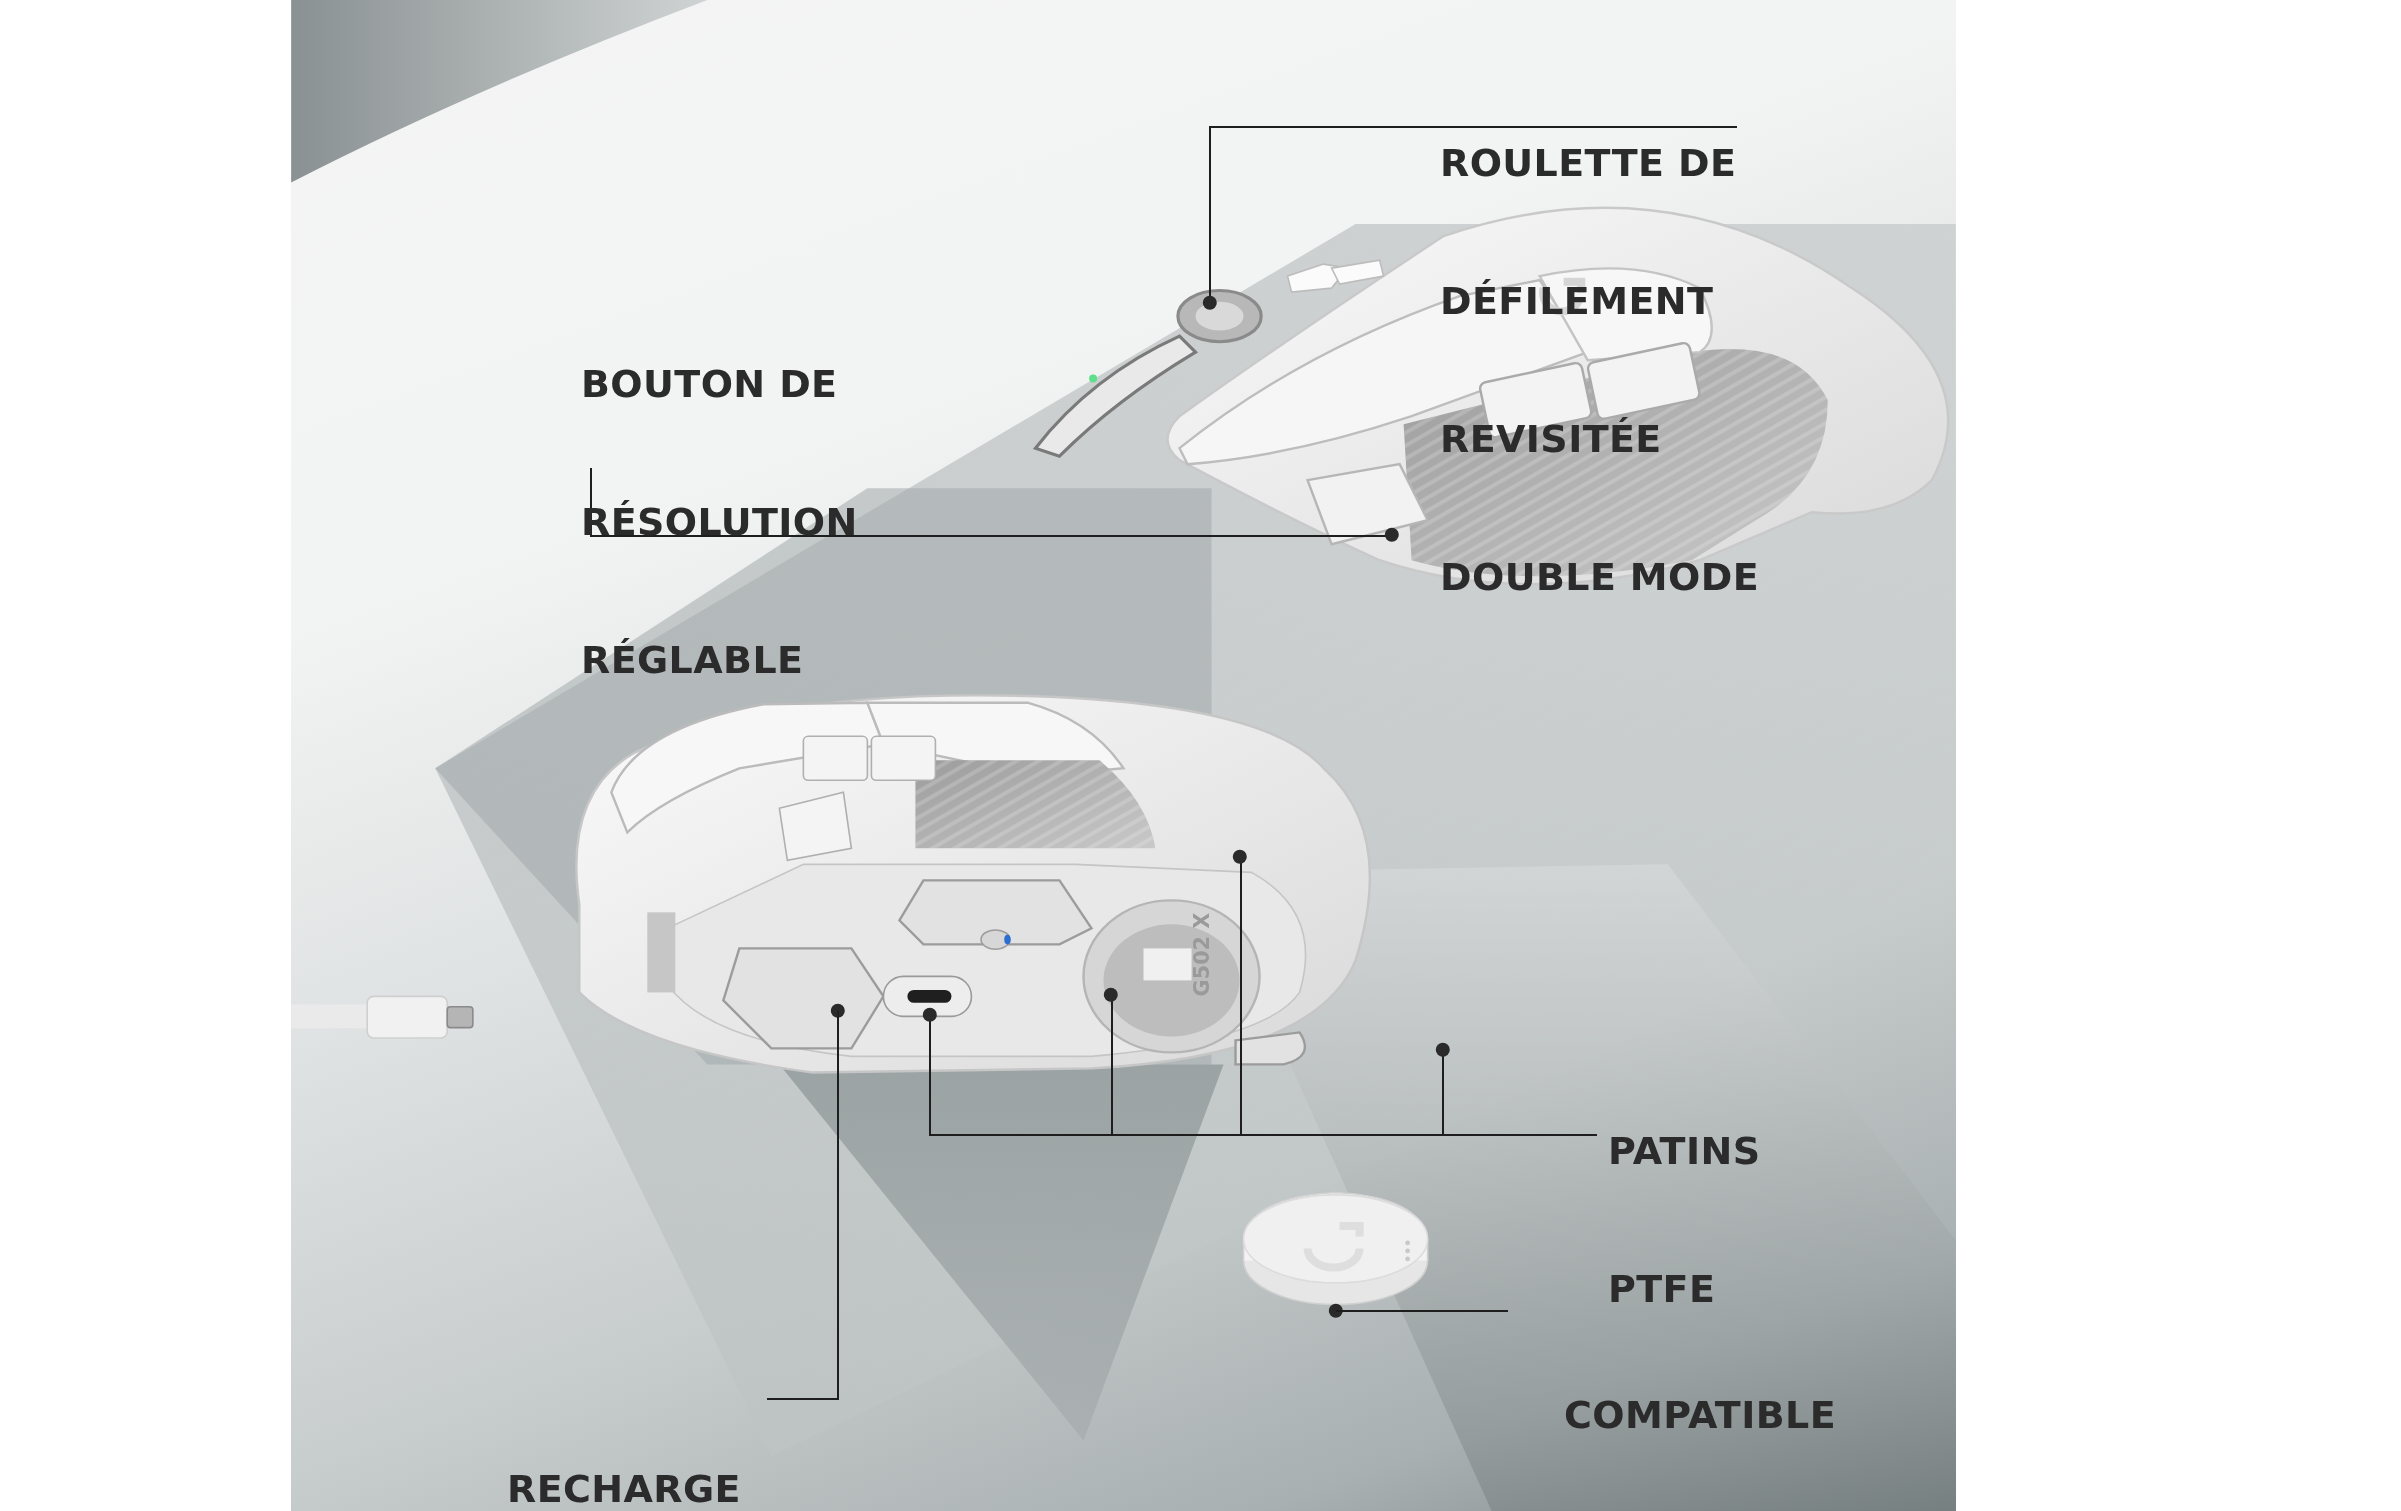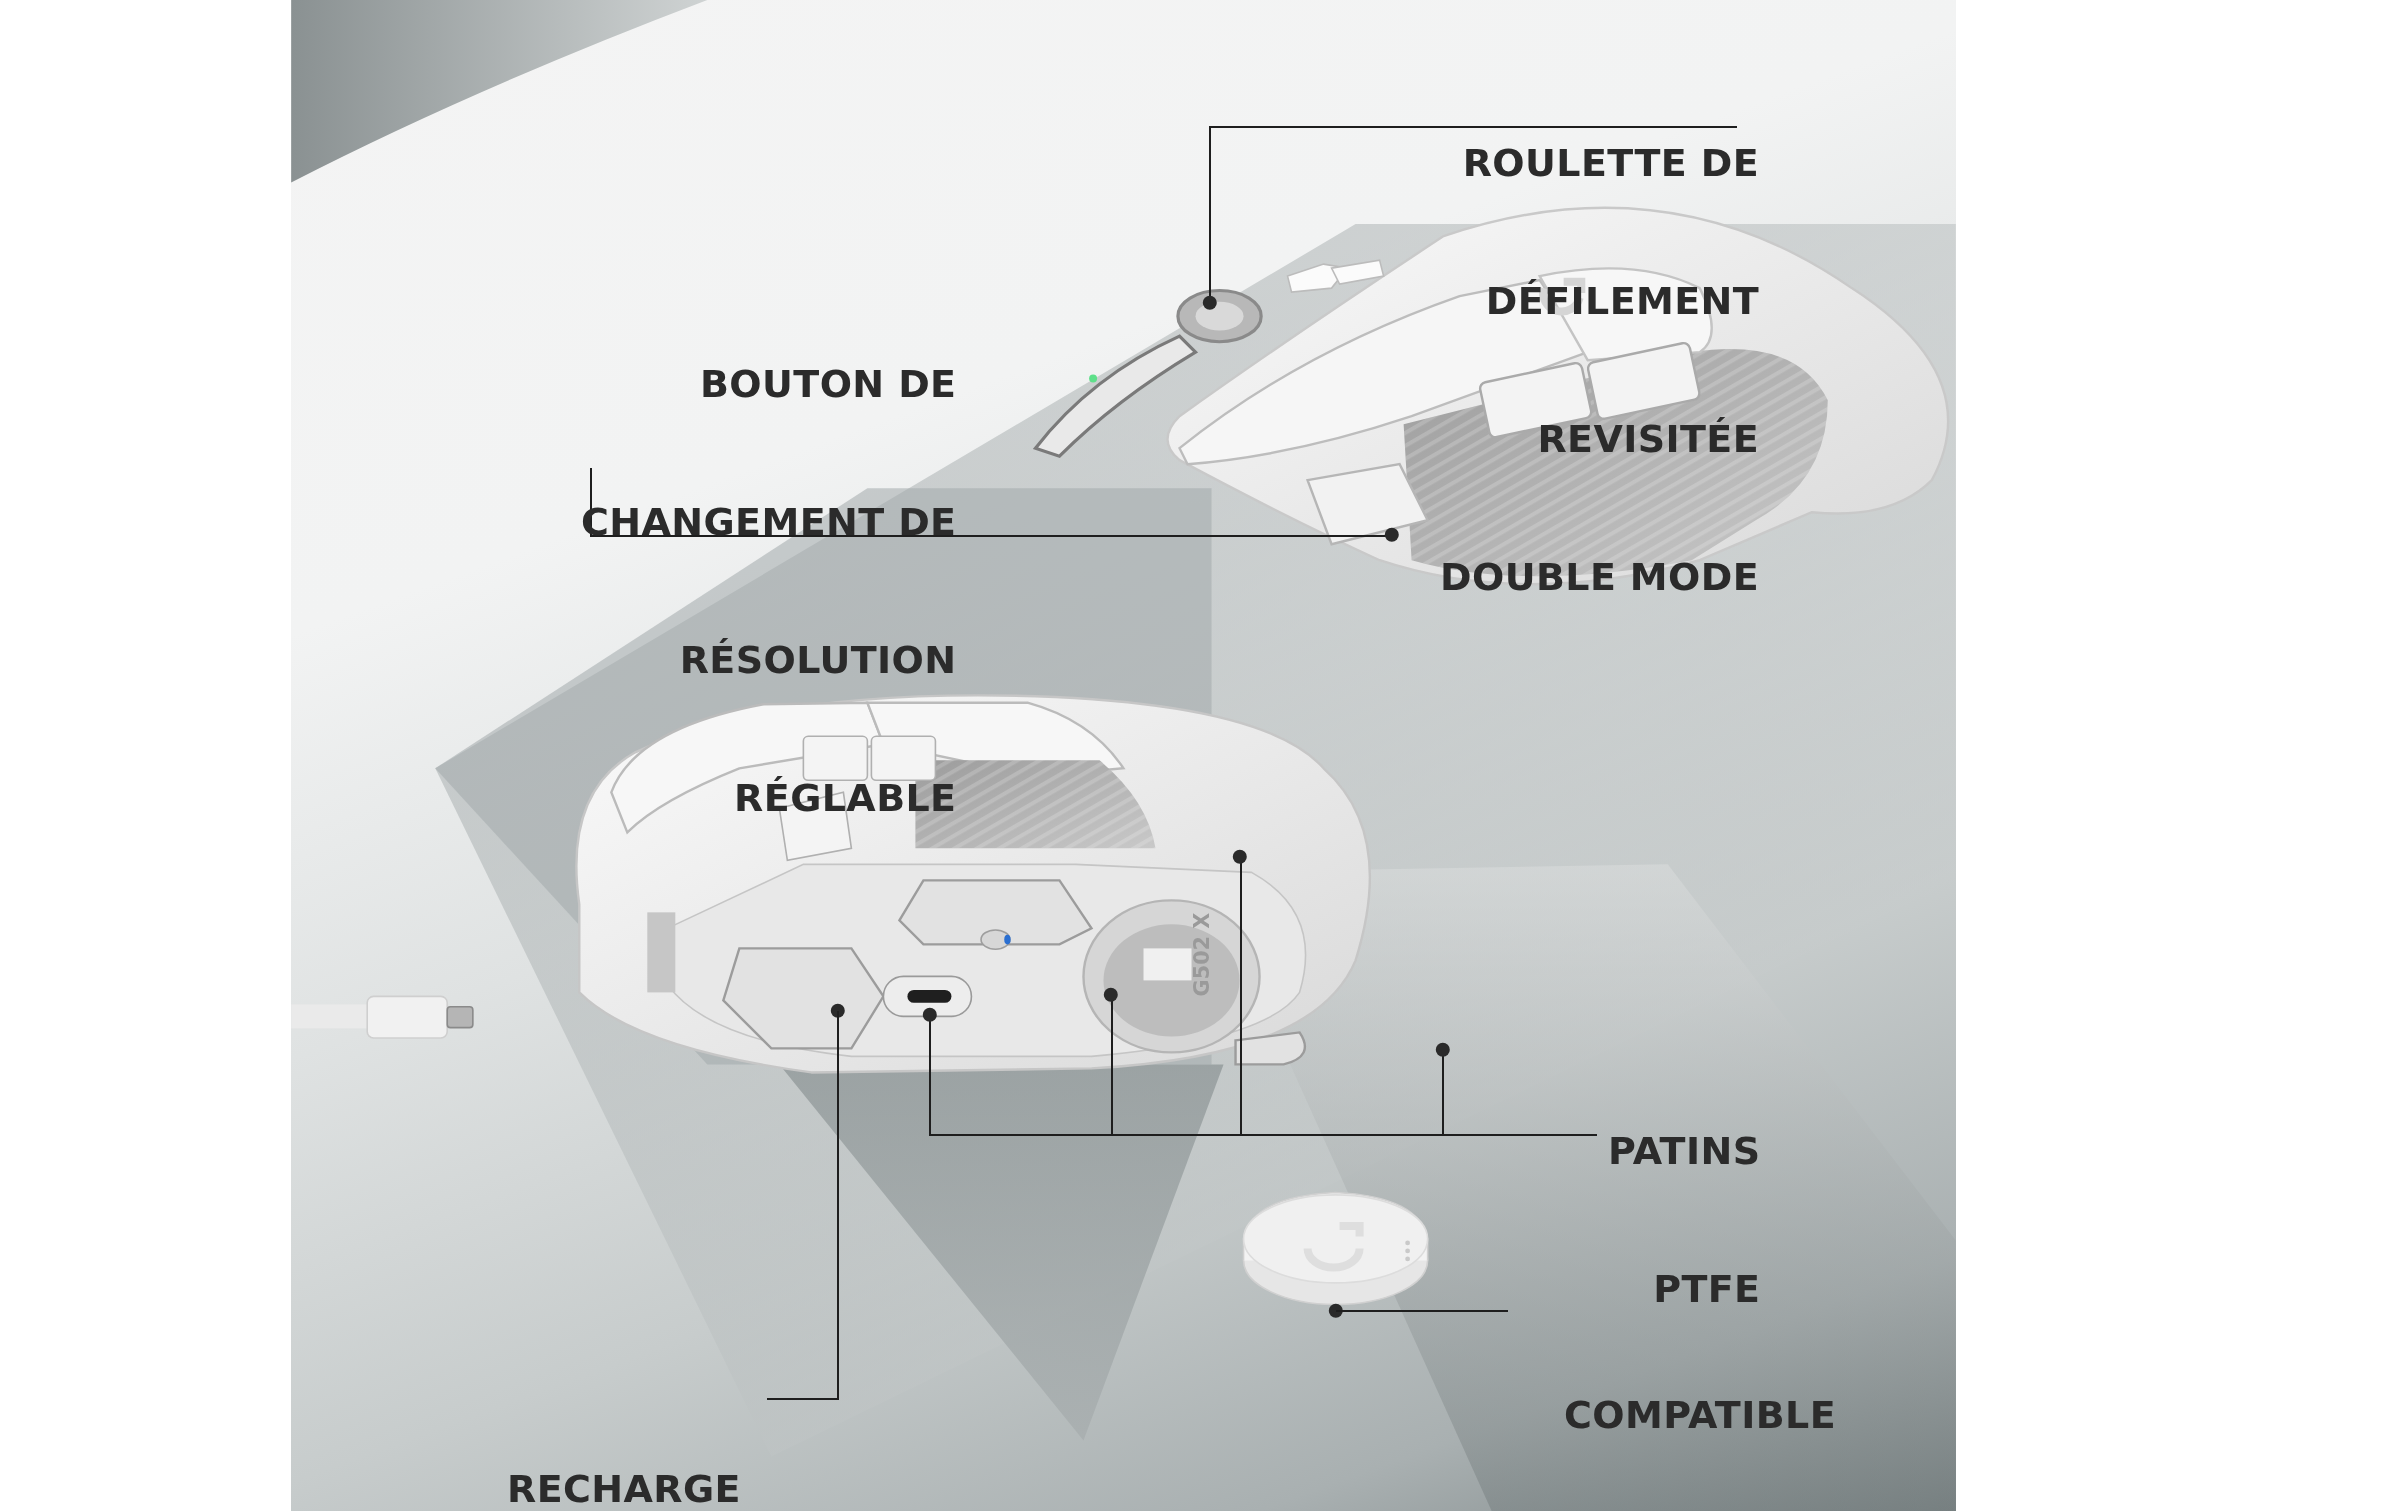--- a/index.html
+++ b/index.html
@@ -1,20 +1,20 @@
 <!DOCTYPE html>
 <html style="font-size:12.8px"><head>
 <meta charset="utf-8">
 <style>
   html, body { margin: 0; padding: 0; }
   body { width: 2401px; height: 1511px; background: #ffffff; position: relative; overflow: hidden; font-family: "DejaVu Sans", sans-serif; }
   .panel { position: absolute; left: 291px; top: 0; width: 1665px; height: 1511px; overflow: hidden;
     background: linear-gradient(160deg, #f4f4f4 0%, #f2f3f3 30%, #dfe2e2 50%, #c7cccc 70%, #a9b0b1 88%, #7d8687 100%); }
   .label { position: absolute; color: #2b2b2b; font-family: "DejaVu Sans", sans-serif; font-weight: bold; font-size: 38px; line-height: 46px; letter-spacing: 0.4px; text-transform: uppercase; white-space: pre; }
-  .label .line { display: block; text-align: right; }
+  .label .line { display: block; }
   .leader { position: absolute; background: #1e1e1e; }
   .dot { position: absolute; width: 14.4px; height: 14.4px; border-radius: 50%; background: #2a2a2a; transform: translate(-7.2px,-7.2px); }
   svg { position: absolute; left: 0; top: 0; }
 </style>
 </head>
 <body>
 
 <div class="panel">
 
   <svg width="1665" height="1511" viewBox="0 0 2080 1888">
@@ -171,21 +171,20 @@
 
   <div class="label" style="left:1149px; top:48px;">
     <span class="line">ROULETTE DE</span>
     <span class="line">DÉFILEMENT</span>
     <span class="line">REVISITÉE</span>
     <span class="line">DOUBLE MODE</span>
   </div>
 
   <div class="label" style="left:290px; top:269px;">
     <span class="line">BOUTON DE</span>
-    <span class="line">CHANGEMENT DE</span>
     <span class="line">RÉSOLUTION</span>
     <span class="line">RÉGLABLE</span>
   </div>
 
   <div class="label" style="left:1317px; top:1036px;">
     <span class="line">PATINS</span>
     <span class="line">PTFE</span>
   </div>
 
   <div class="label" style="left:1273px; top:1300px;">

